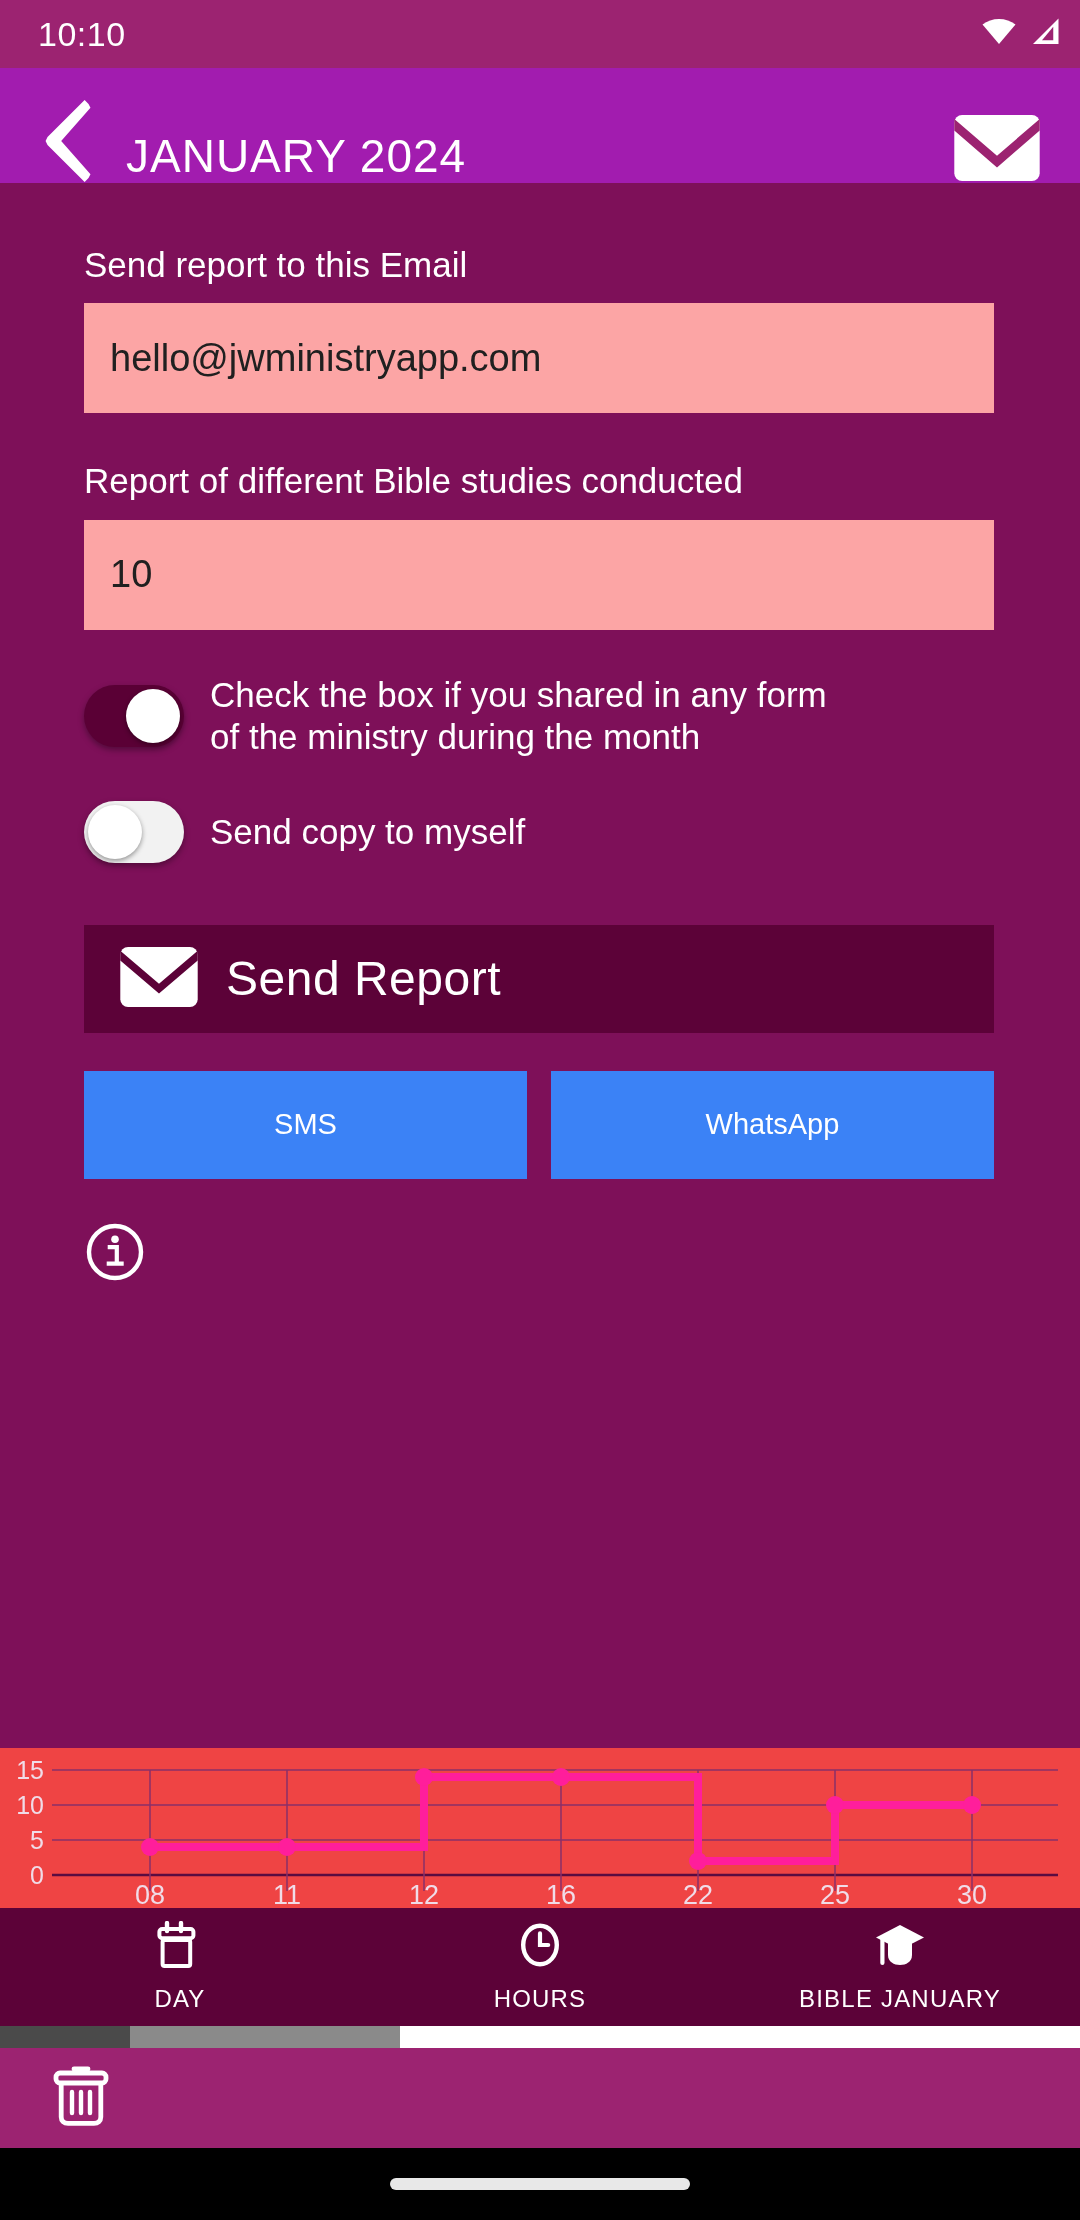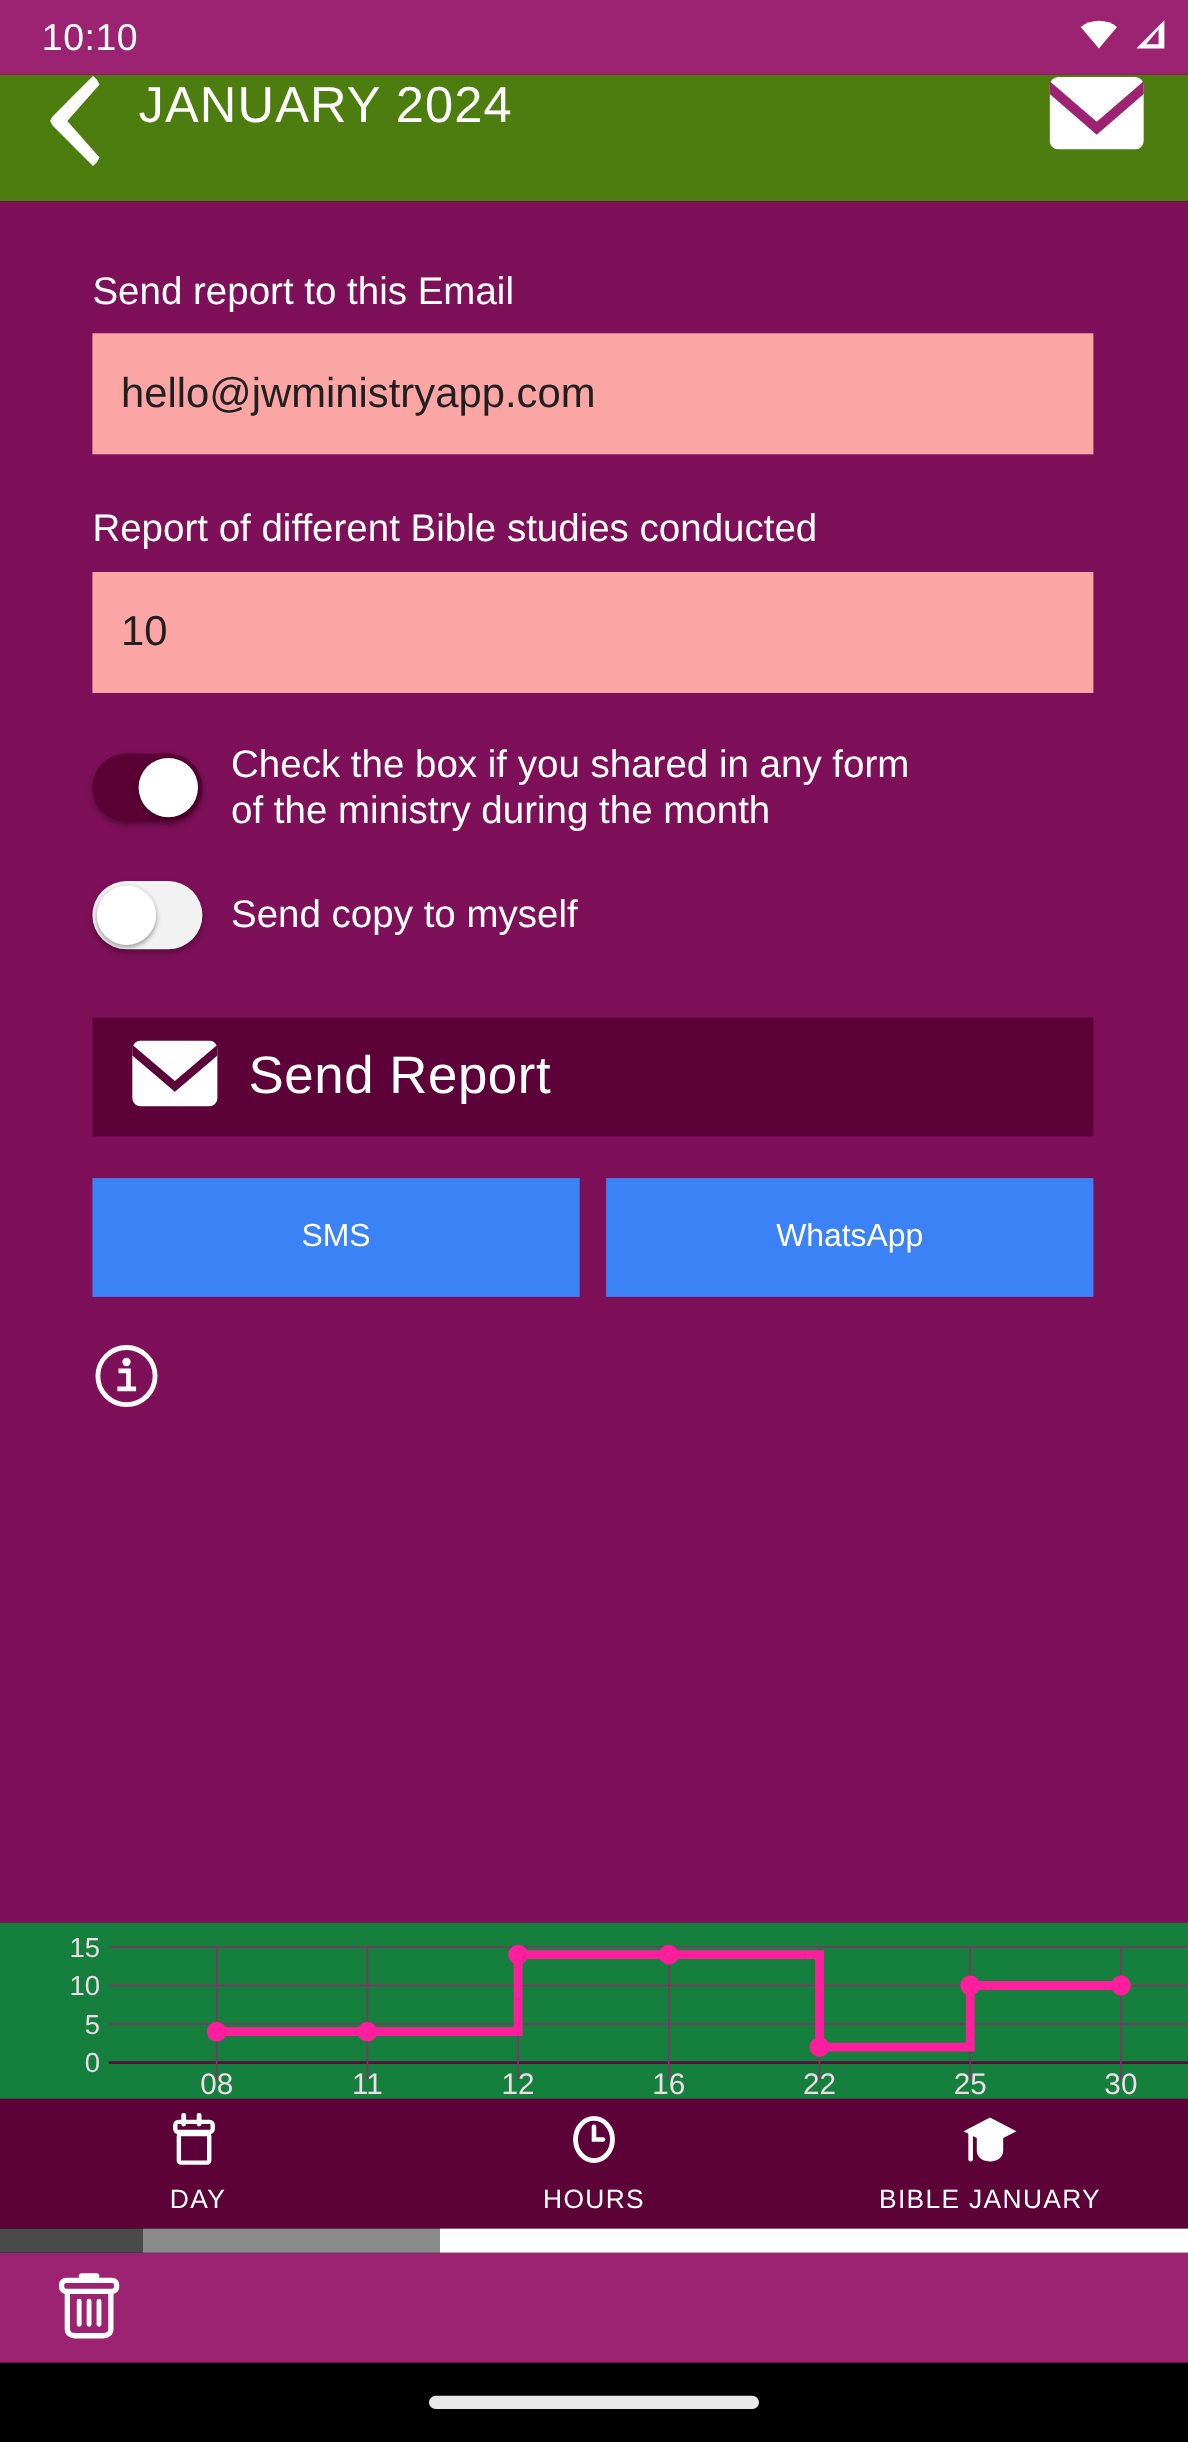--- a/index.html
+++ b/index.html
@@ -23,23 +23,23 @@
     padding:0 18px 0 38px; flex:0 0 auto;
   }
   .status-time {
     color:#fff; font-size:34px; letter-spacing:.5px;
     font-family:"Liberation Sans", sans-serif;
   }
   .status-icons { display:flex; align-items:center; gap:10px; }
 
   
   .appbar {
-    height:115px; background:#4d7c0f;
-    display:flex; align-items:flex-start; flex:0 0 auto;
-    padding:0 40px 12px 34px;
+    height:115px; background:#a21caf;
+    display:flex; align-items:flex-end; flex:0 0 auto;
+    padding:0 40px 0 34px;
   }
   .back-btn {
     width:70px; height:84px; display:flex; align-items:center; justify-content:center;
     flex:0 0 auto;
   }
   .appbar-title {
     color:#fff; font-size:46px; margin-left:22px;
     letter-spacing:1px; font-weight:400; white-space:nowrap;
     flex:1 1 auto;
   }
@@ -107,22 +107,22 @@
     flex:1 1 0; height:108px; background:#3b82f6;
     display:flex; align-items:center; justify-content:center;
     color:#fff; font-size:29px; cursor:pointer;
   }
   .info-row { margin-top:44px; }
   .info-btn { width:62px; height:62px; display:flex; align-items:center; justify-content:center; }
 
   
   .chart-wrap {
     position:absolute; left:0; right:0; bottom:0;
-    height:160px; background:#15803d;
-    display:flex; flex-direction:column;padding-left:47px;
+    height:160px; background:#ef4444;
+    display:flex; flex-direction:column;
   }
   .chart-svg { display:block; width:1080px; height:160px; }
 
   
   .tabbar {
     height:118px; background:#5C0238; display:flex; flex:0 0 auto;
   }
   .tab {
     flex:1 1 0; display:flex; flex-direction:column;
     align-items:center; justify-content:center; gap:10px; cursor:pointer;

